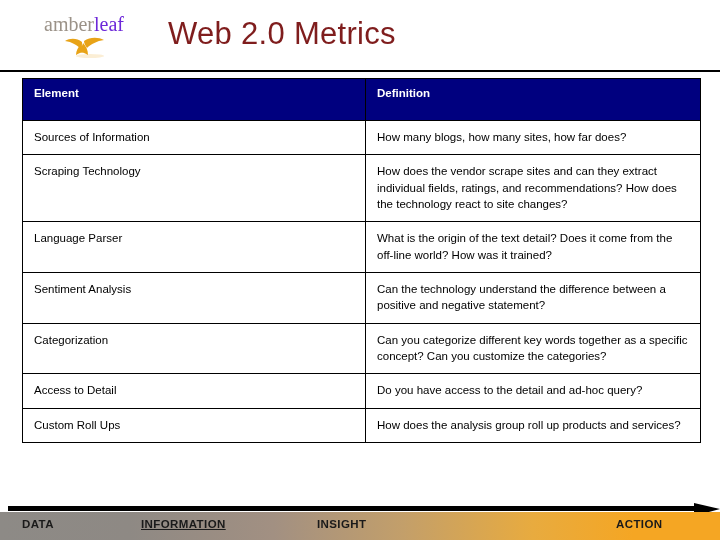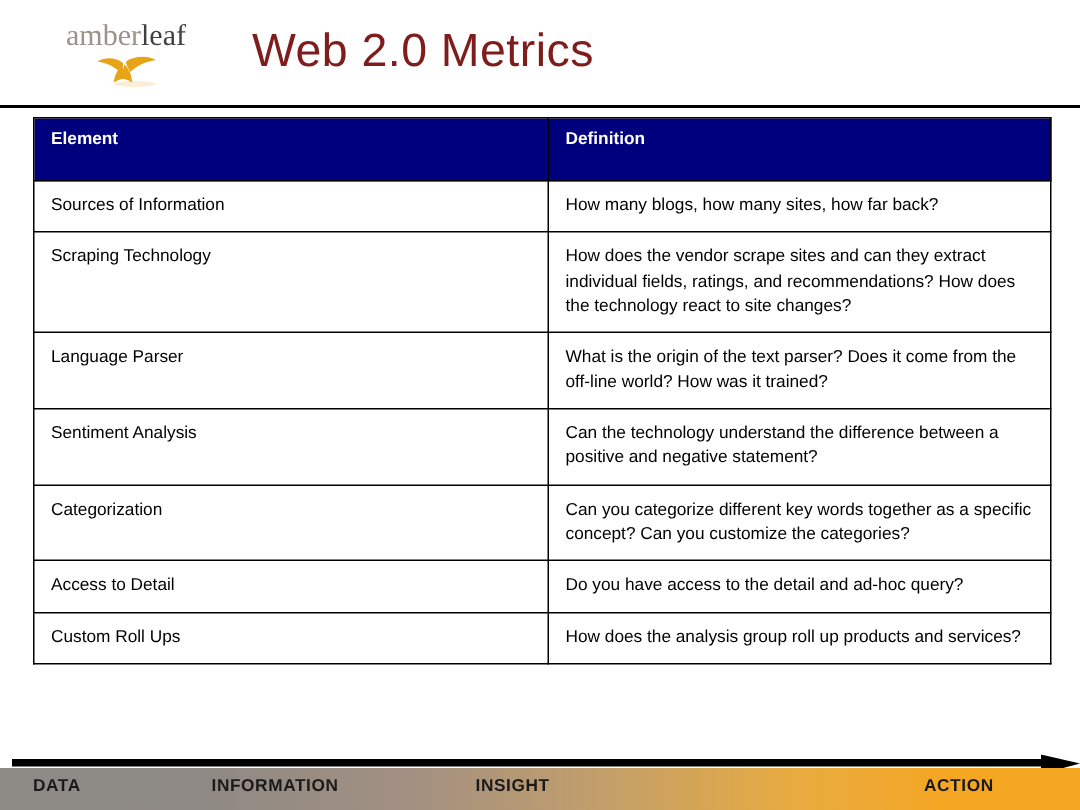--- a/index.html
+++ b/index.html
@@ -31,21 +31,21 @@
     text-align: center;
     line-height: 1;
   }
   .logo-wordmark {
     font-family: "Liberation Serif", serif;
     font-size: 20px;
     letter-spacing: 0px;
     white-space: nowrap;
   }
   .logo-amber { color: #9b9288; }
-  .logo-leaf  { color: #404040; }
+  .logo-leaf  { color: #6d28d9; }
   .logo-leaf-mark {
     margin-top: 3px;
     height: 22px;
     position: relative;
   }
   .logo-leaf-mark svg { display: block; margin: 0 auto; }
 
   .slide-title {
     position: absolute;
     left: 168px;
@@ -146,21 +146,21 @@
   .flow-label {
     position: absolute;
     top: 6px;
     font-size: 11.5px;
     font-weight: bold;
     color: #1a1a1a;
     letter-spacing: 0.4px;
     white-space: nowrap;
   }
   .flow-label.i0 { left: 22px;  }
-  .flow-label.i1 { left: 141px; }
+  .flow-label.i1 { left: 141px; text-decoration: underline; }
   .flow-label.i2 { left: 317px; }
   .flow-label.i3 { left: 459px; margin-top: 29px; }
   .flow-label.i4 { left: 616px; }
 </style>
 </head>
 <body>
 
 <div class="slide-header">
 
   <div class="logo">
@@ -192,29 +192,29 @@
     </colgroup>
     <thead>
       <tr>
         <th>Element</th>
         <th>Definition</th>
       </tr>
     </thead>
     <tbody>
       <tr>
         <td class="cell-element">Sources of Information</td>
-        <td class="cell-definition">How many blogs, how many sites, how far back?</td>
+        <td class="cell-definition">How many blogs, how many sites, how far does?</td>
       </tr>
       <tr>
         <td class="cell-element">Scraping Technology</td>
         <td class="cell-definition">How does the vendor scrape sites and can they extract individual fields, ratings, and recommendations?  How does the technology react to site changes?</td>
       </tr>
       <tr>
         <td class="cell-element">Language Parser</td>
-        <td class="cell-definition">What is the origin of the text parser?  Does it come from the off-line world?  How was it trained?</td>
+        <td class="cell-definition">What is the origin of the text detail?  Does it come from the off-line world?  How was it trained?</td>
       </tr>
       <tr>
         <td class="cell-element">Sentiment Analysis</td>
         <td class="cell-definition">Can the technology understand the difference between a positive and negative statement?</td>
       </tr>
       <tr>
         <td class="cell-element">Categorization</td>
         <td class="cell-definition">Can you categorize different key words together as a specific concept?  Can you customize the categories?</td>
       </tr>
       <tr>

